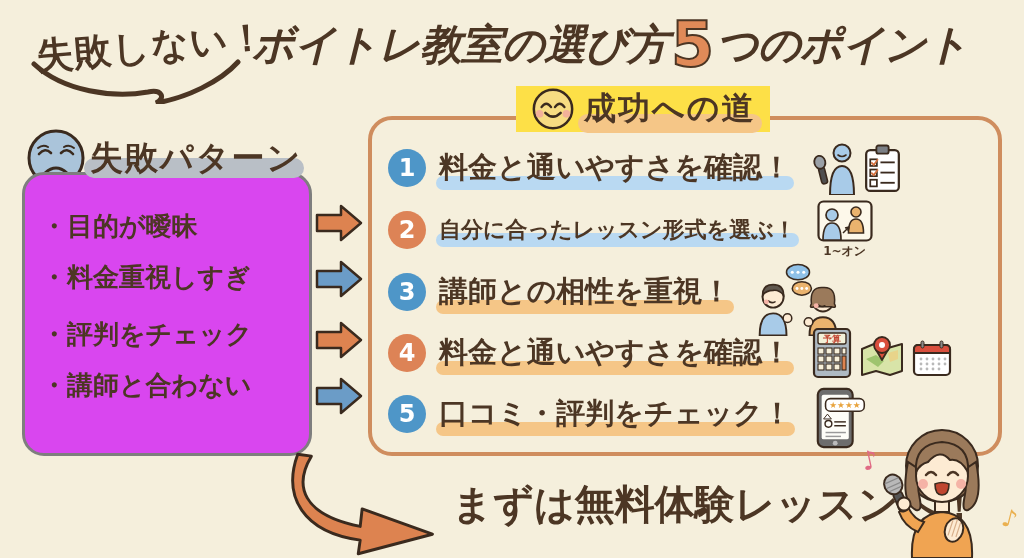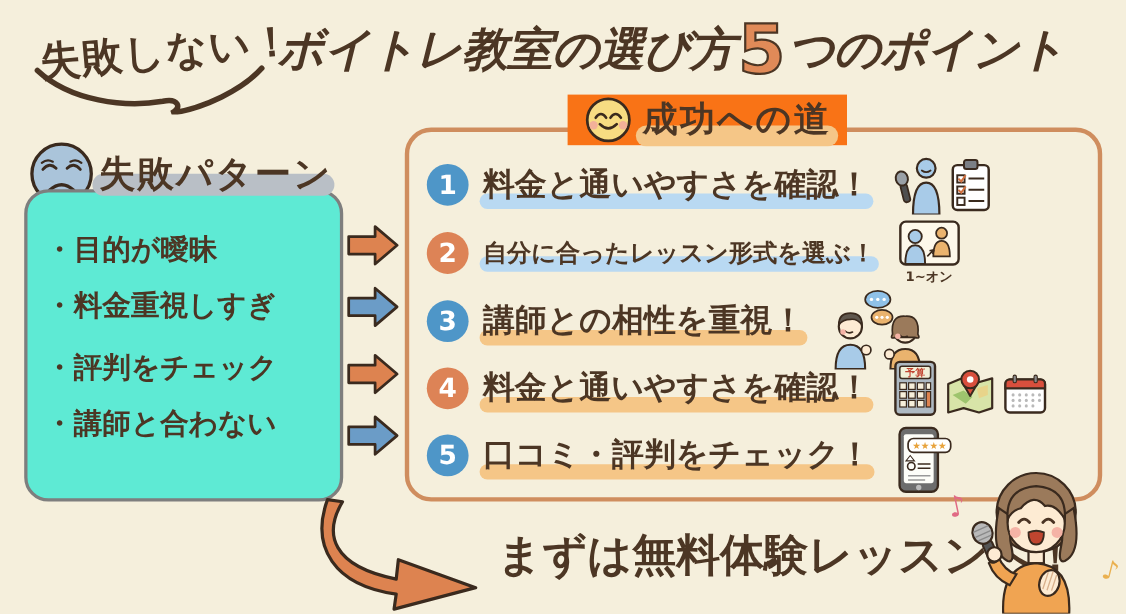--- a/index.html
+++ b/index.html
@@ -35,39 +35,39 @@
     position:absolute; z-index:1; white-space:nowrap;
   }
   .fail-header .hl-gray { position:relative; z-index:0; }
   .hl-gray::before {
     content:""; position:absolute; z-index:-1;
     left:-6px; right:-2px; bottom:-1px; height:20px;
     background:#b9bfc6; border-radius:12px;
   }
   .fail-box {
     left:22px; top:172px; width:290px; height:284px;
-    background:#5eead4; border:3px solid #7e7e7e; border-radius:22px;
+    background:#d946ef; border:3px solid #7e7e7e; border-radius:22px;
     padding:34px 0 0 16px; display:flex; flex-direction:column; gap:16px;
   }
   .fail-item { font-size:26px; white-space:nowrap; letter-spacing:0px; }
   .fail-item:nth-child(3){ margin-top:6px; }
 
   
   .mid-arrow { width:50px; height:42px; }
   .ar1{ left:314px; top:202px; } .ar2{ left:314px; top:258px; }
   .ar3{ left:314px; top:319px; } .ar4{ left:314px; top:375px; }
 
   
   .succ-box {
     left:368px; top:116px; width:634px; height:340px;
     border:4px solid #cf8d5e; border-radius:24px; background:transparent;
   }
   .succ-header {
     left:516px; top:86px; display:flex; align-items:center; gap:8px;
-    background:#f97316; padding:0 14px; z-index:2;
+    background:#fde047; padding:0 14px; z-index:2;
   }
   .succ-header-text { font-size:32px; letter-spacing:2px; position:relative; z-index:0; white-space:nowrap; }
   .hl-or-pill::before {
     content:""; position:absolute; z-index:-1;
     left:-6px; right:-6px; bottom:-2px; height:19px;
     background:#f5c687; border-radius:11px;
   }
   .succ-rows { left:368px; top:116px; width:634px; height:340px; z-index:1; }
   .succ-row {
     position:absolute; left:20px; display:flex; align-items:center; gap:13px;

